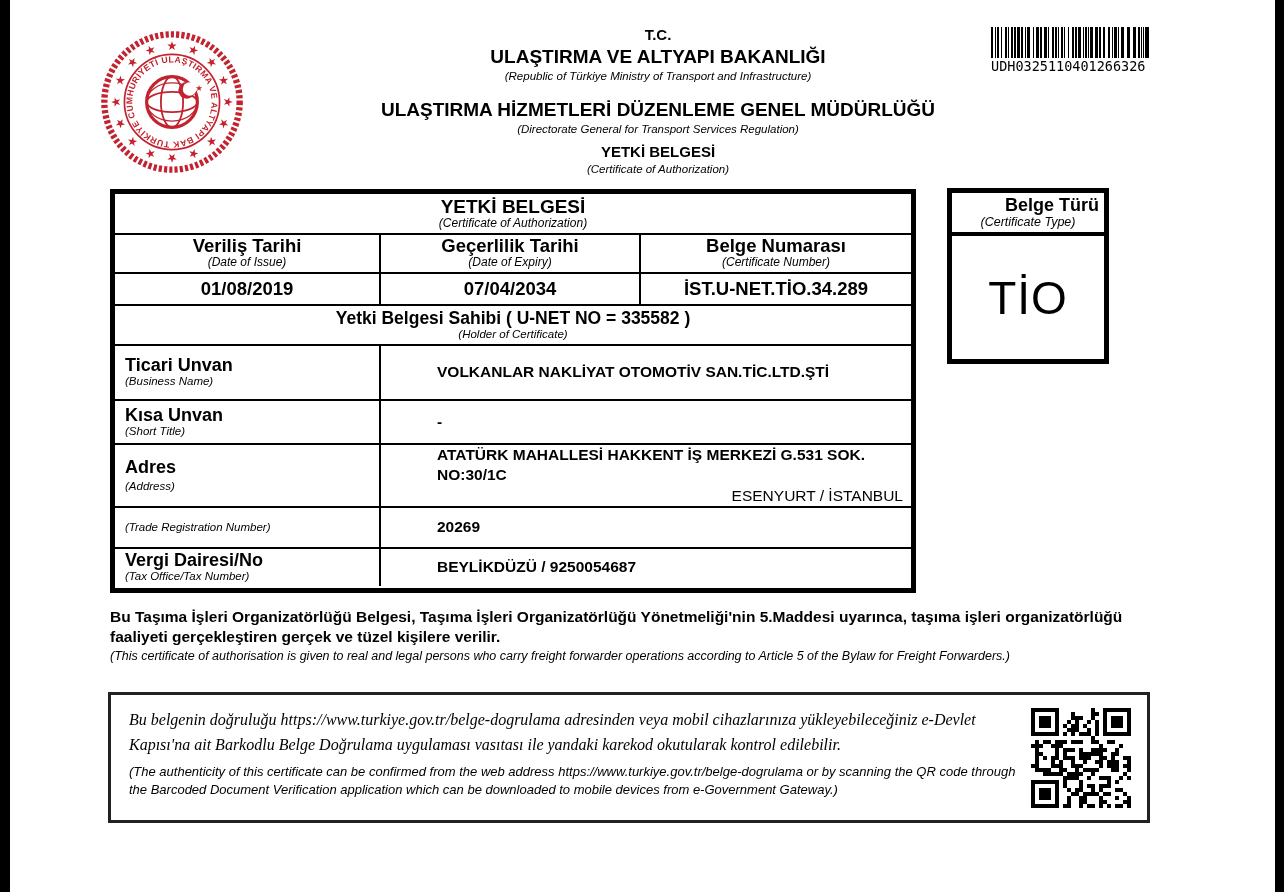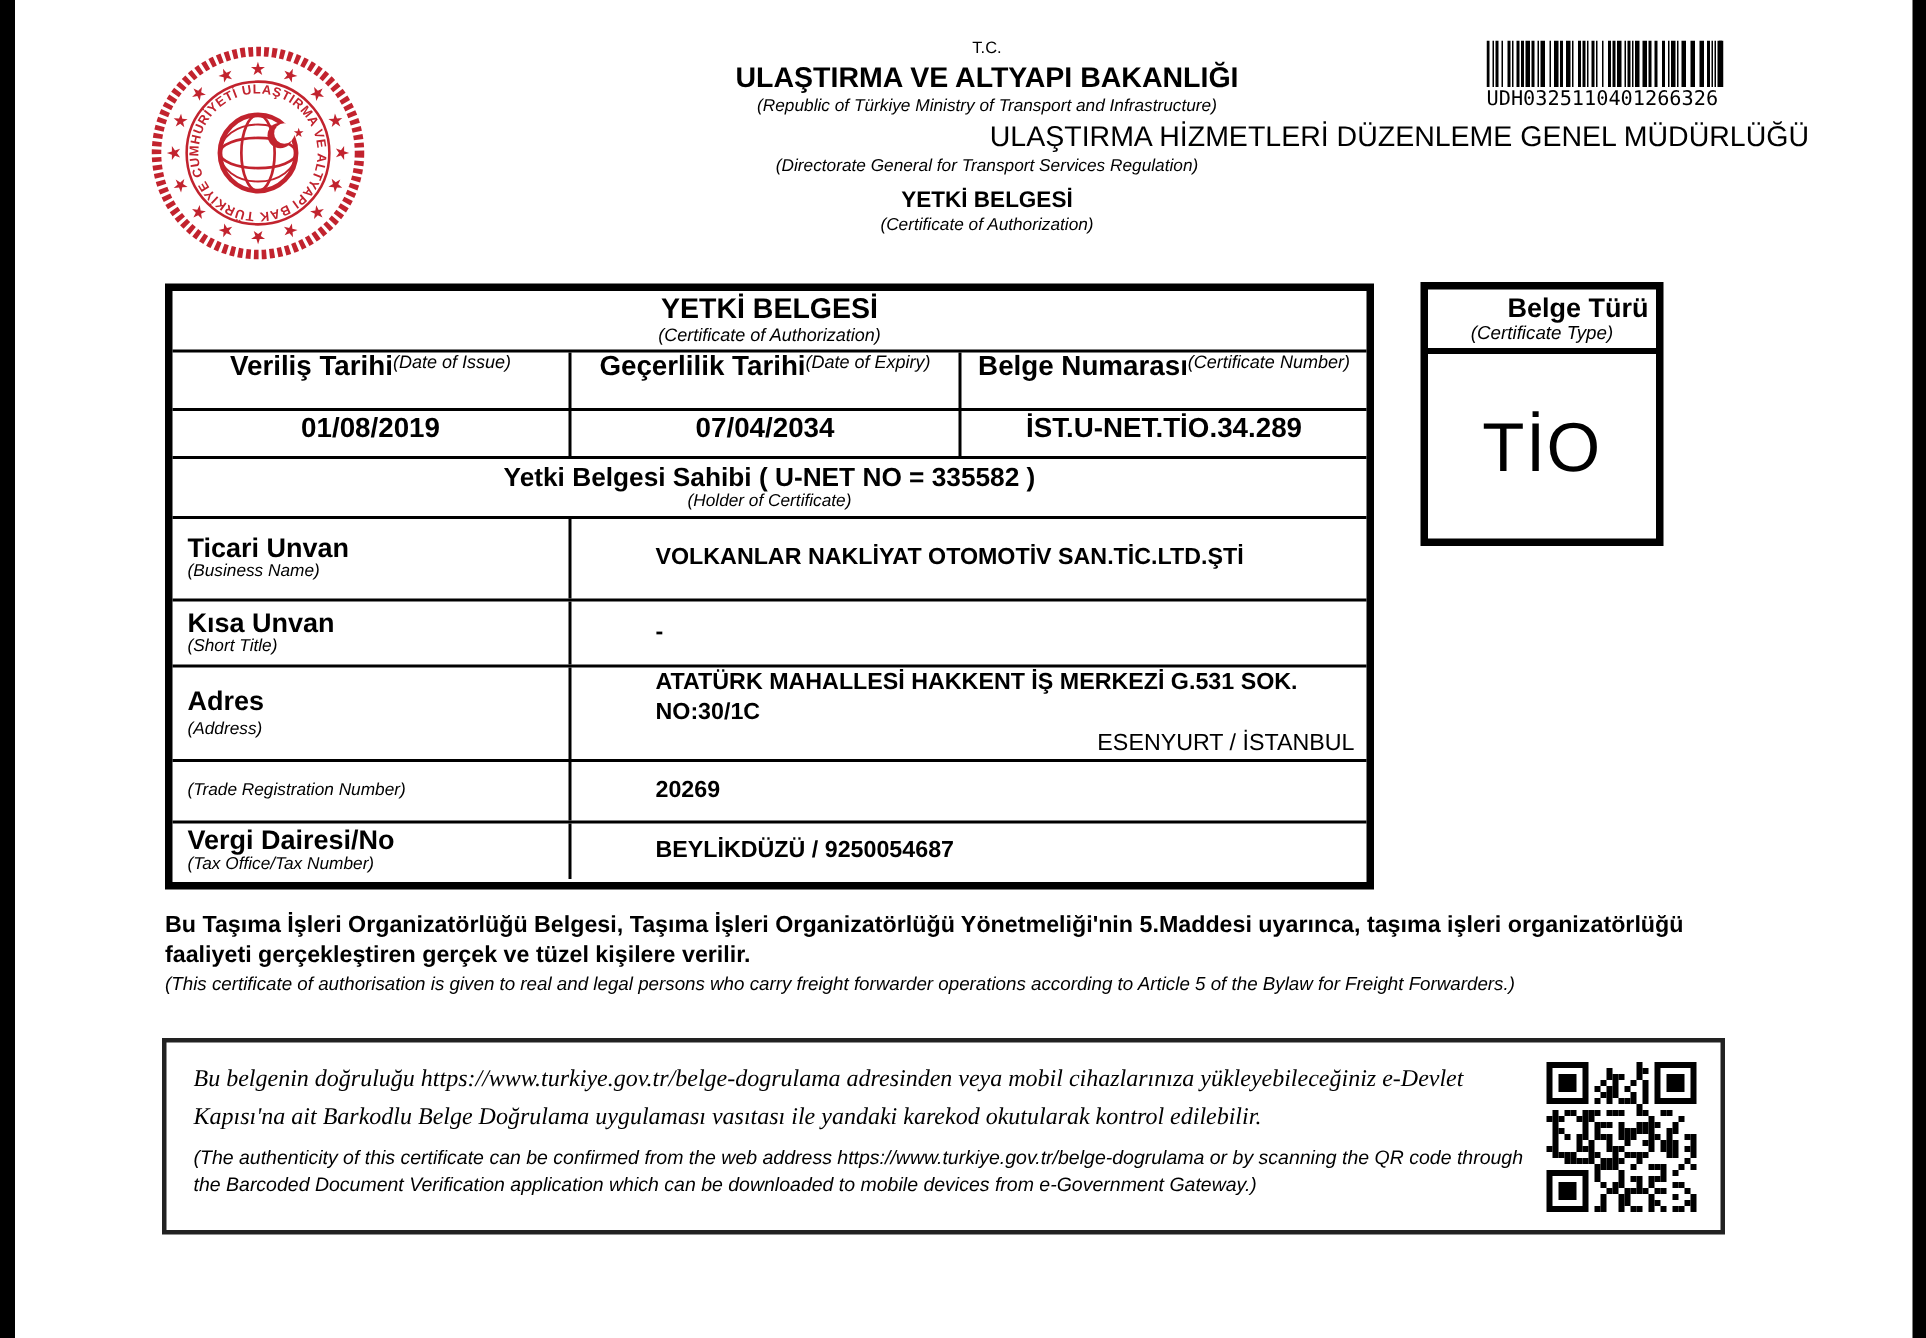--- a/index.html
+++ b/index.html
@@ -5,42 +5,42 @@
   html,body{margin:0;padding:0;background:#000;}
   .page{position:relative;width:1284px;height:892px;background:#fff;overflow:hidden;
         font-family:"Liberation Sans",sans-serif;color:#000;}
   .edge{position:absolute;top:0;height:892px;background:#000;}
   .edge-left{left:0;width:10px;}
   .edge-right{right:0;width:9px;}
 
   
   .seal{position:absolute;left:98px;top:28px;width:148px;height:148px;}
   .header-block{position:absolute;left:110px;top:26px;width:1096px;text-align:center;line-height:1.15;}
-  .h-tc{font-weight:normal;font-size:11px;}
+  .h-tc{font-weight:bold;font-size:15px;}
   .h-ministry{font-weight:bold;font-size:19px;margin-top:3px;}
   .h-sub{font-style:italic;font-size:11.5px;margin-top:2px;}
-  .h-directorate{font-weight:normal;font-size:19px;margin-top:2px;text-align:right;}
+  .h-directorate{font-weight:bold;font-size:19px;margin-top:16px;}
   .h-doctitle{font-weight:bold;font-size:15px;margin-top:7px;}
 
   .barcode-block{position:absolute;left:991px;top:27px;width:136px;text-align:center;}
   .barcode-svg{display:block;width:158px;height:31px;}
   .barcode-text{font-family:"DejaVu Sans Mono",monospace;font-size:13.5px;letter-spacing:0px;
                 white-space:nowrap;margin-top:0px;}
 
   
   .cert-table{position:absolute;left:110px;top:189px;width:806px;height:404px;
               border:5px solid #000;box-sizing:border-box;display:flex;flex-direction:column;}
   .trow{box-sizing:border-box;border-bottom:2px solid #000;display:flex;align-items:stretch;}
   .trow:last-child{border-bottom:none;}
   .row-title{height:41px;flex-direction:column;justify-content:center;text-align:center;}
   .cert-title{font-weight:bold;font-size:19px;line-height:1.05;}
   .cert-title-en{font-style:italic;font-size:12px;line-height:1.1;}
   .row-colhead{height:39px;}
   .row-colval{height:32px;}
-  .ccell{box-sizing:border-box;border-right:2px solid #000;display:flex;flex-direction:row;
+  .ccell{box-sizing:border-box;border-right:2px solid #000;display:flex;flex-direction:column;
          justify-content:center;text-align:center;}
   .ccell:last-child{border-right:none;flex:1;}
   .c1{width:266px;} .c2{width:260px;}
   .col-label{font-weight:bold;font-size:18.5px;line-height:1.0;}
   .col-label-en{font-style:italic;font-size:12px;line-height:1.15;}
   .col-value{font-weight:bold;font-size:18.5px;}
   .row-holder{height:40px;flex-direction:column;justify-content:center;text-align:center;}
   .holder-t{font-weight:bold;font-size:17.5px;line-height:1.05;}
   .holder-e{font-style:italic;font-size:11.5px;line-height:1.15;}
   .row-field{}

